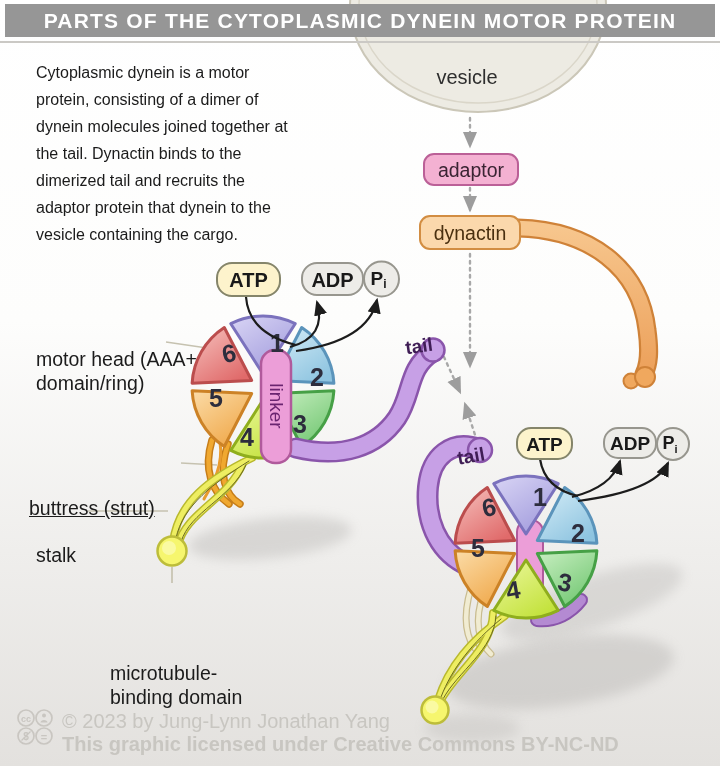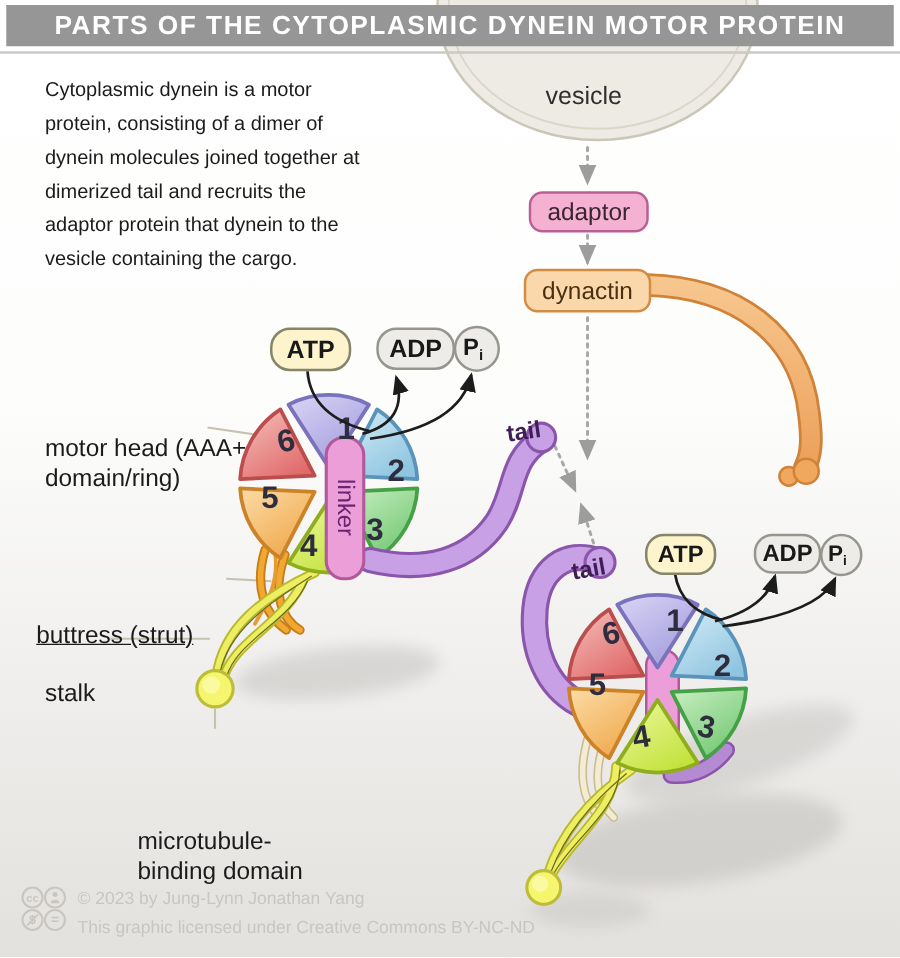--- a/index.html
+++ b/index.html
@@ -14,23 +14,23 @@
     display:flex;align-items:center;justify-content:center;z-index:3;white-space:nowrap;
   }
   .title-underline{position:absolute;left:0;top:41px;width:720px;height:2px;background:#cbc9c5;z-index:3;}
   .svg-layer{position:absolute;left:0;top:0;z-index:1;}
   .desc{position:absolute;left:36px;top:59px;width:360px;font-size:16px;line-height:27px;color:#1b1b1b;z-index:2;}
   .part-label{position:absolute;font-size:19.5px;line-height:24px;color:#1b1b1b;z-index:2;margin-top:45px;}
   .lab-motorhead{left:36px;top:302px;}
   .lab-buttress{left:29px;top:451px;text-decoration:underline;}
   .lab-stalk{left:36px;top:498px;}
   .lab-mtbd{left:110px;top:616px;}
-  .footer-line{position:absolute;color:#c8c6c1;font-size:14px;z-index:2;white-space:nowrap;}
+  .footer-line{position:absolute;color:#c8c6c1;font-size:20px;z-index:2;white-space:nowrap;}
   .footer-1{left:62px;top:710px;}
-  .footer-2{left:62px;top:733px;}
+  .footer-2{left:62px;top:733px;font-weight:bold;}
 </style>
 </head>
 <body>
 
 <div class="canvas">
 
   <svg class="svg-layer" width="720" height="766" viewBox="0 0 720 766">
     <defs>
       <linearGradient id="g1" x1="0" y1="0" x2="0.7" y2="1">
           <stop offset="0" stop-color="#d9d5f5"></stop>
@@ -261,20 +261,21 @@
 
   <div class="titlebar">
     <span>PARTS OF THE CYTOPLASMIC DYNEIN MOTOR PROTEIN</span>
   </div>
   <div class="title-underline"></div>
 
   <div class="desc">
     <div>Cytoplasmic dynein is a motor</div>
     <div>protein, consisting of a dimer of</div>
     <div>dynein molecules joined together at</div>
+    <div>the tail.  Dynactin binds to the</div>
     <div>dimerized tail and recruits the</div>
     <div>adaptor protein that dynein to the</div>
     <div>vesicle containing the cargo.</div>
   </div>
 
   <div class="part-label lab-motorhead">
     <div>motor head (AAA+</div>
     <div>domain/ring)</div>
   </div>
   <div class="part-label lab-buttress">buttress (strut)</div>

